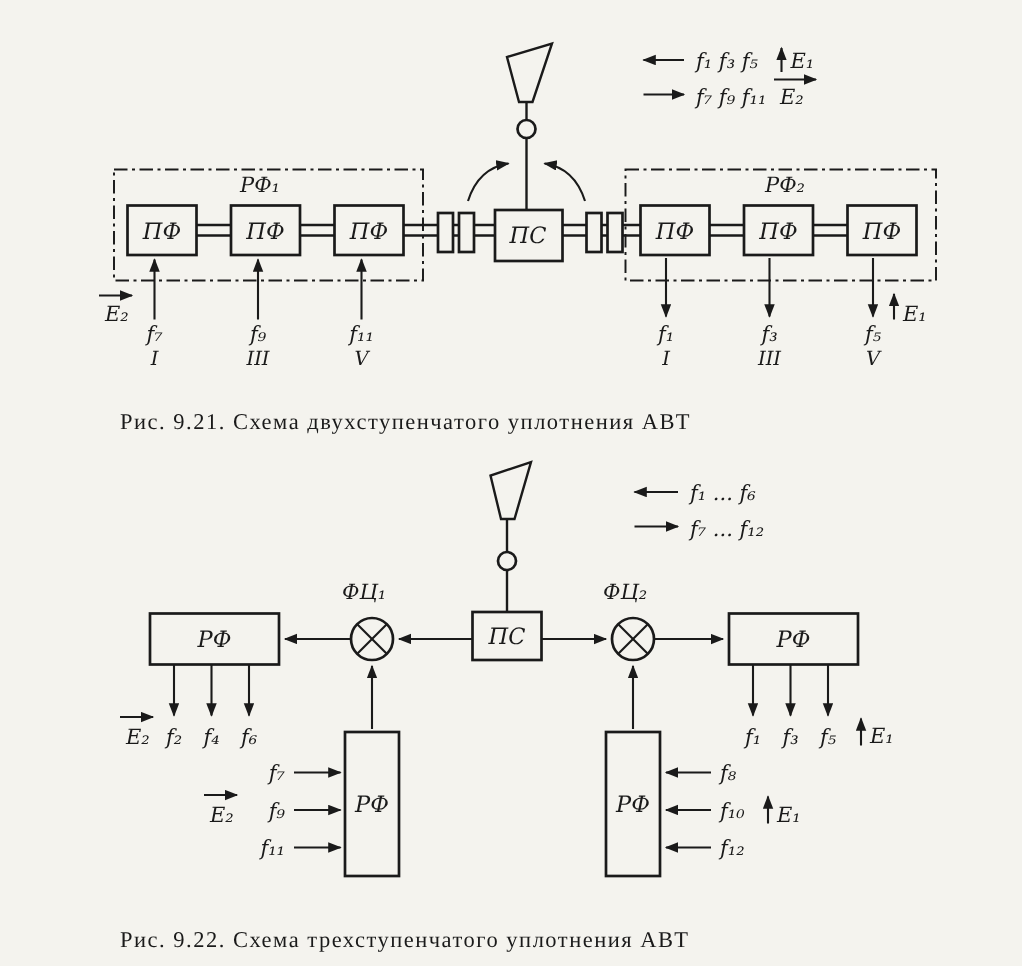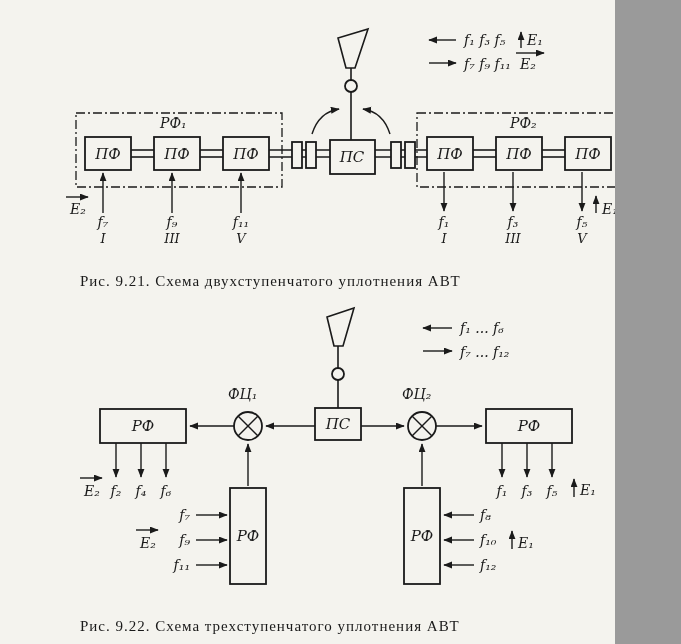--- a/index.html
+++ b/index.html
@@ -1,18 +1,18 @@
 <!DOCTYPE html>
 <html style="--paper: #f4f3ee; --ink: #1a1a1a;"><head>
 <meta charset="utf-8">
 <style>
   :root{ --paper:#f4f3ee; --ink:#1a1a1a; }
   html,body{ margin:0; padding:0; }
   body{ background:#9a9a9a; }
-  .page{ position:relative; width:615px; height:644px; background:var(--paper); overflow:hidden; }
+  .page{ position:relative; width:681px; height:644px; background:var(--paper); overflow:hidden; }
   svg{ display:block; }
   .ln{ stroke:var(--ink); stroke-width:1.6; fill:none; }
   .ln-thin{ stroke:var(--ink); stroke-width:1.4; fill:none; }
   .boxp{ stroke:var(--ink); stroke-width:1.8; fill:var(--paper); }
   .dashed{ stroke:var(--ink); stroke-width:1.3; fill:none; stroke-dasharray:9 3 2 3; }
   .ah{ fill:var(--ink); }
   text{ fill:var(--ink); font-family:"DejaVu Serif","DejaVu Sans",serif; font-style:italic; font-size:14px; }
   .blk{ font-size:15px; text-anchor:middle; }
   .mid{ text-anchor:middle; }
   .enda{ text-anchor:end; }

